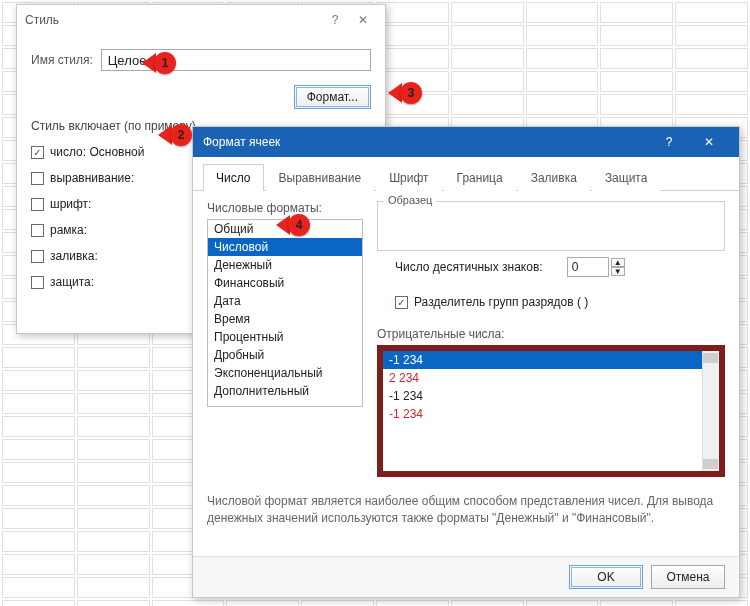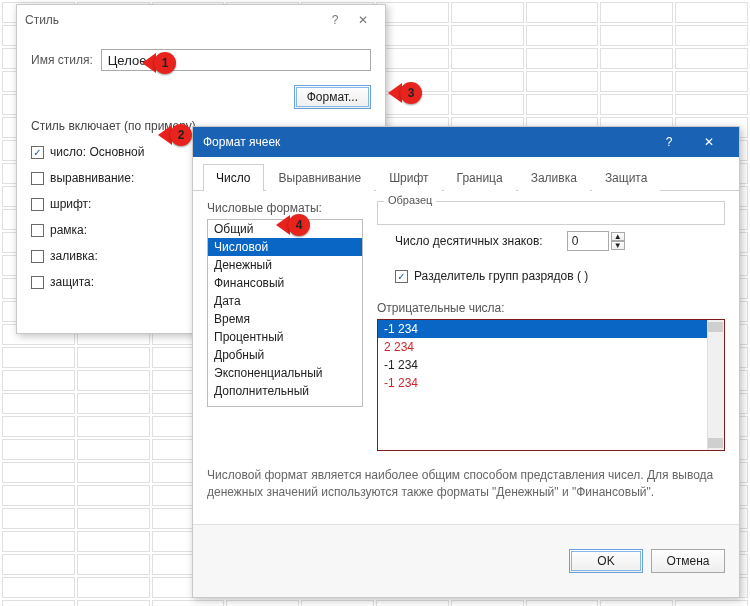--- a/index.html
+++ b/index.html
@@ -30,34 +30,34 @@
 .tabs{display:flex;border-bottom:1px solid #cfcfcf;padding:0 10px;margin-top:6px}
 .tab{padding:6px 12px 6px 12px;color:#555;cursor:pointer;border:1px solid transparent;border-bottom:none;margin-right:2px;position:relative;top:1px;background:#fff}
 .tab.active{border-color:#cfcfcf;color:#111}
 .fmt-body{padding:10px 14px 8px 14px;display:flex;gap:14px}
 .col-left{width:156px}
 .col-right{flex:1}
 .section-label{color:#555;margin-bottom:4px}
 .listbox{border:1px solid #bdbdbd;height:188px;overflow-y:auto}
 .listbox .item{padding:2px 6px;cursor:pointer}
 .listbox .item.sel{background:#0a66c4;color:#fff}
-.sample-box{border:1px solid #cfcfcf;height:24px;position:relative}
+.sample-box{border:1px solid #cfcfcf;height:50px;position:relative}
 .sample-box legend{position:absolute;top:-8px;left:6px;background:#fff;padding:0 4px;font-size:11px;color:#555}
 .fieldrow{display:flex;align-items:center;margin:6px 18px;gap:24px}
 .spin{display:flex;align-items:center}
 .spin input{width:42px;height:20px;border:1px solid #aaa;padding:0 4px}
 .spin .btns{display:flex;flex-direction:column;margin-left:2px}
 .spin .btns div{width:14px;height:9px;border:1px solid #aaa;background:linear-gradient(#fff,#eee);font-size:8px;line-height:7px;text-align:center;cursor:pointer}
-.neglist{border:1px solid #7f1d1d;height:132px;position:relative}
+.neglist{border:6px solid #7f1d1d;height:132px;position:relative}
 .neglist .item{padding:2px 6px}
 .neglist .item.sel{background:#0a66c4;color:#fff}
 .neglist .scrolltrack{position:absolute;right:0;top:0;bottom:0;width:17px;background:#f0f0f0;border-left:1px solid #ddd}
 .neglist .thumb{position:absolute;right:1px;width:15px;background:#cfcfcf;cursor:pointer}
 .desc{color:#666;padding:8px 14px 4px 14px;line-height:1.45}
-.dlg-footer{display:flex;justify-content:flex-end;gap:8px;padding:24px 14px;border-top:1px solid #e0e0e0;position:absolute;bottom:0;left:0;right:0;background:#f7f7f7}
+.dlg-footer{display:flex;justify-content:flex-end;gap:8px;padding:8px 14px;border-top:1px solid #e0e0e0;position:absolute;bottom:0;left:0;right:0;background:#f7f7f7}
 .dlg-footer .btn{min-width:74px}
 
 .balloon{position:absolute;display:flex;align-items:center;color:#fff;font-weight:bold;font-size:12px;pointer-events:none;z-index:50}
 .balloon .tail{width:0;height:0;border-top:10px solid transparent;border-bottom:10px solid transparent;border-right:14px solid #e8221d}
 .balloon .circ{width:22px;height:22px;border-radius:50%;background:#e8221d;display:flex;align-items:center;justify-content:center;margin-left:-2px;box-shadow:0 1px 2px rgba(0,0,0,.4)}
 </style>
 </head>
 <body>
 
 <table class="grid">

